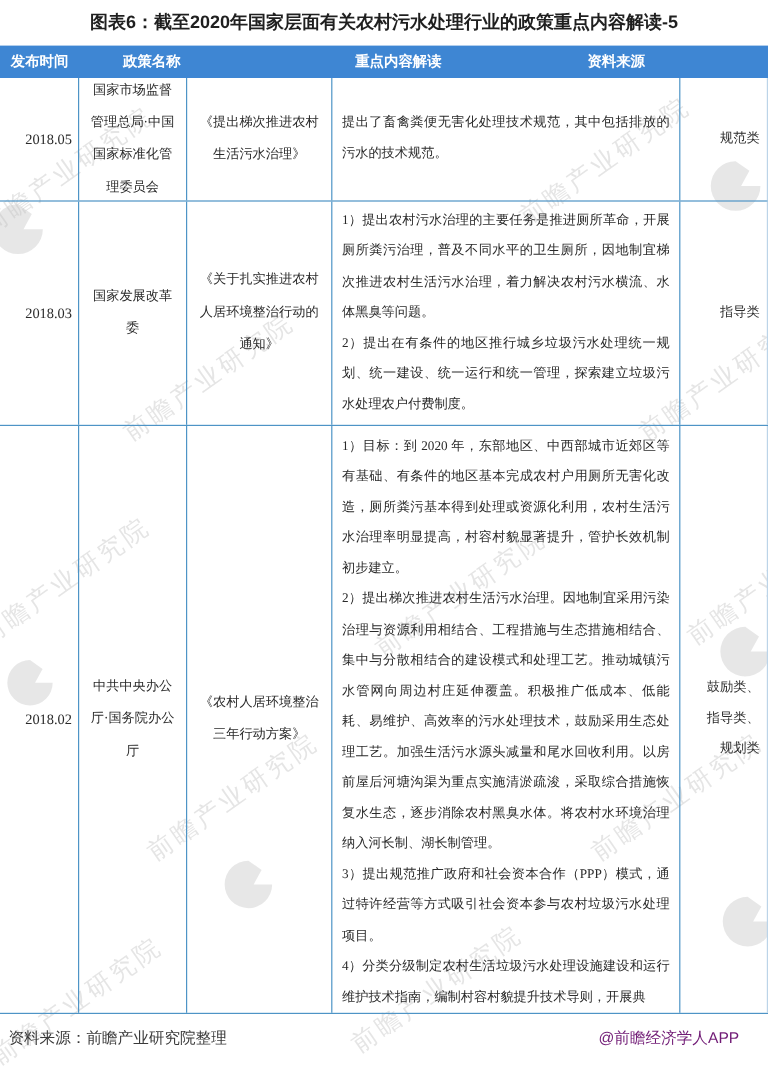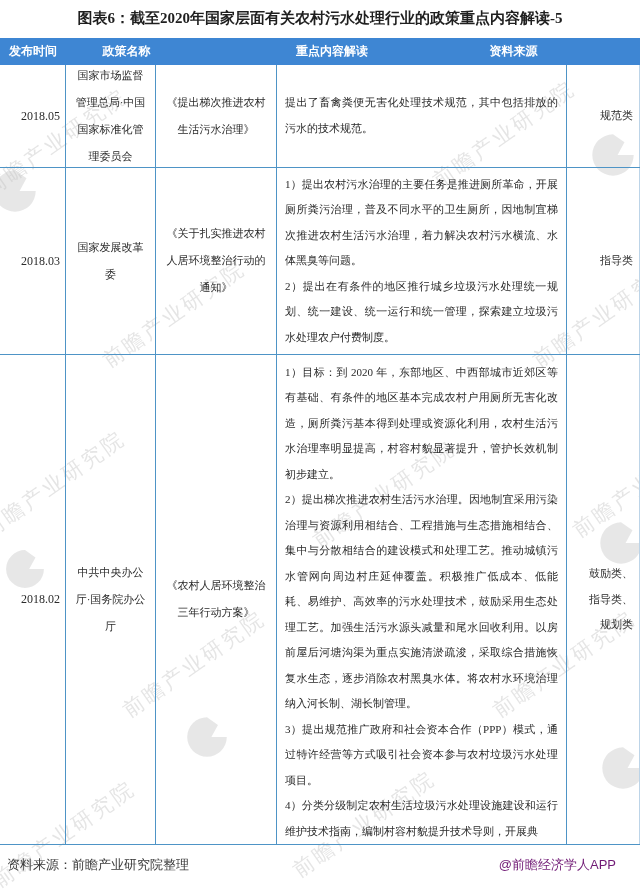--- a/index.html
+++ b/index.html
@@ -36,21 +36,21 @@
 
   
   .chart-title {
     position: absolute;
     top: 9px; left: 0; right: 0;
     z-index: 2;
     text-align: center;
     font-size: 15px;
     font-weight: bold;
     color: #1f1f1f;
-    font-family: Liberation Serif, serif;
+    font-family: Liberation Sans, sans-serif;
   }
 
   
   .policy-table {
     position: absolute;
     top: 38px; left: 0;
     width: 640px; height: 807px;
     z-index: 1;
     display: flex;
     flex-direction: column;

